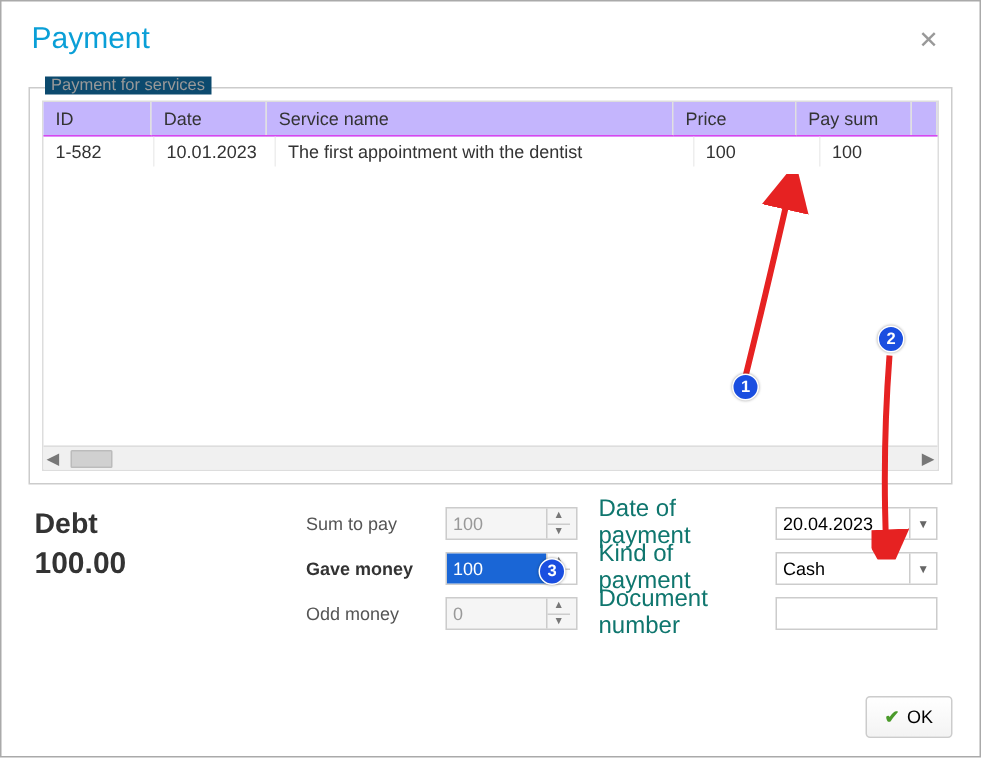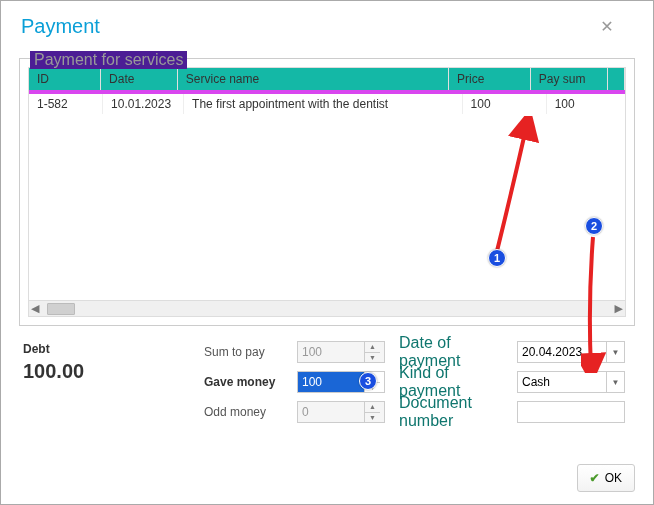--- a/index.html
+++ b/index.html
@@ -12,21 +12,21 @@
       font-size: 13px;
       color: #333;
       background: #fff;
       width: 654px;
       height: 505px;
       position: relative;
       border: 1px solid #aaa;
       overflow: hidden;
     }
     .header {
-      padding: 14px 36px 10px 20px;
+      padding: 14px 24px 10px 20px;
       display: flex;
       justify-content: space-between;
       align-items: center;
     }
     .header-title {
       font-size: 20px;
       color: #0a9fd7;
       font-weight: 400;
     }
     .close-x {
@@ -42,40 +42,40 @@
     .fieldset {
       border: 1px solid #ccc;
       margin: 10px 18px;
       padding: 8px;
       position: relative;
     }
     .fieldset-legend {
       position: absolute;
       top: -8px;
       left: 10px;
-      background: #4c1d95;
+      background: #0c4a6e;
       padding: 0 4px;
       color: #999;
-      font-size: 16px;
+      font-size: 11px;
     }
     .table-container {
       border: 1px solid #ddd;
       background: #fff;
     }
     table {
       width: 100%;
       border-collapse: collapse;
       font-size: 12px;
     }
     thead th {
       text-align: left;
       padding: 4px 8px;
-      background: #14b8a6;
+      background: #c4b5fd;
       border-right: 1px solid #e0e0e0;
-      border-bottom: 4px solid #d946ef;
+      border-bottom: 1px solid #d946ef;
       font-weight: 400;
       color: #333;
     }
     .col-id { width: 70px; }
     .col-date { width: 75px; }
     .col-service { width: 265px; }
     .col-price { width: 80px; }
     .col-paysum { width: 75px; }
     tbody td {
       padding: 3px 8px;
@@ -113,21 +113,21 @@
       margin: 14px 18px 10px 18px;
       gap: 10px;
     }
     .debt-block {
       width: 175px;
       padding-left: 4px;
       padding-top: 2px;
     }
     .debt-label {
       font-weight: bold;
-      font-size: 12px;
+      font-size: 19px;
     }
     .debt-amount {
       font-weight: bold;
       font-size: 20px;
       margin-top: 4px;
     }
     .form-cols {
       display: flex;
       flex: 1;
       gap: 14px;

